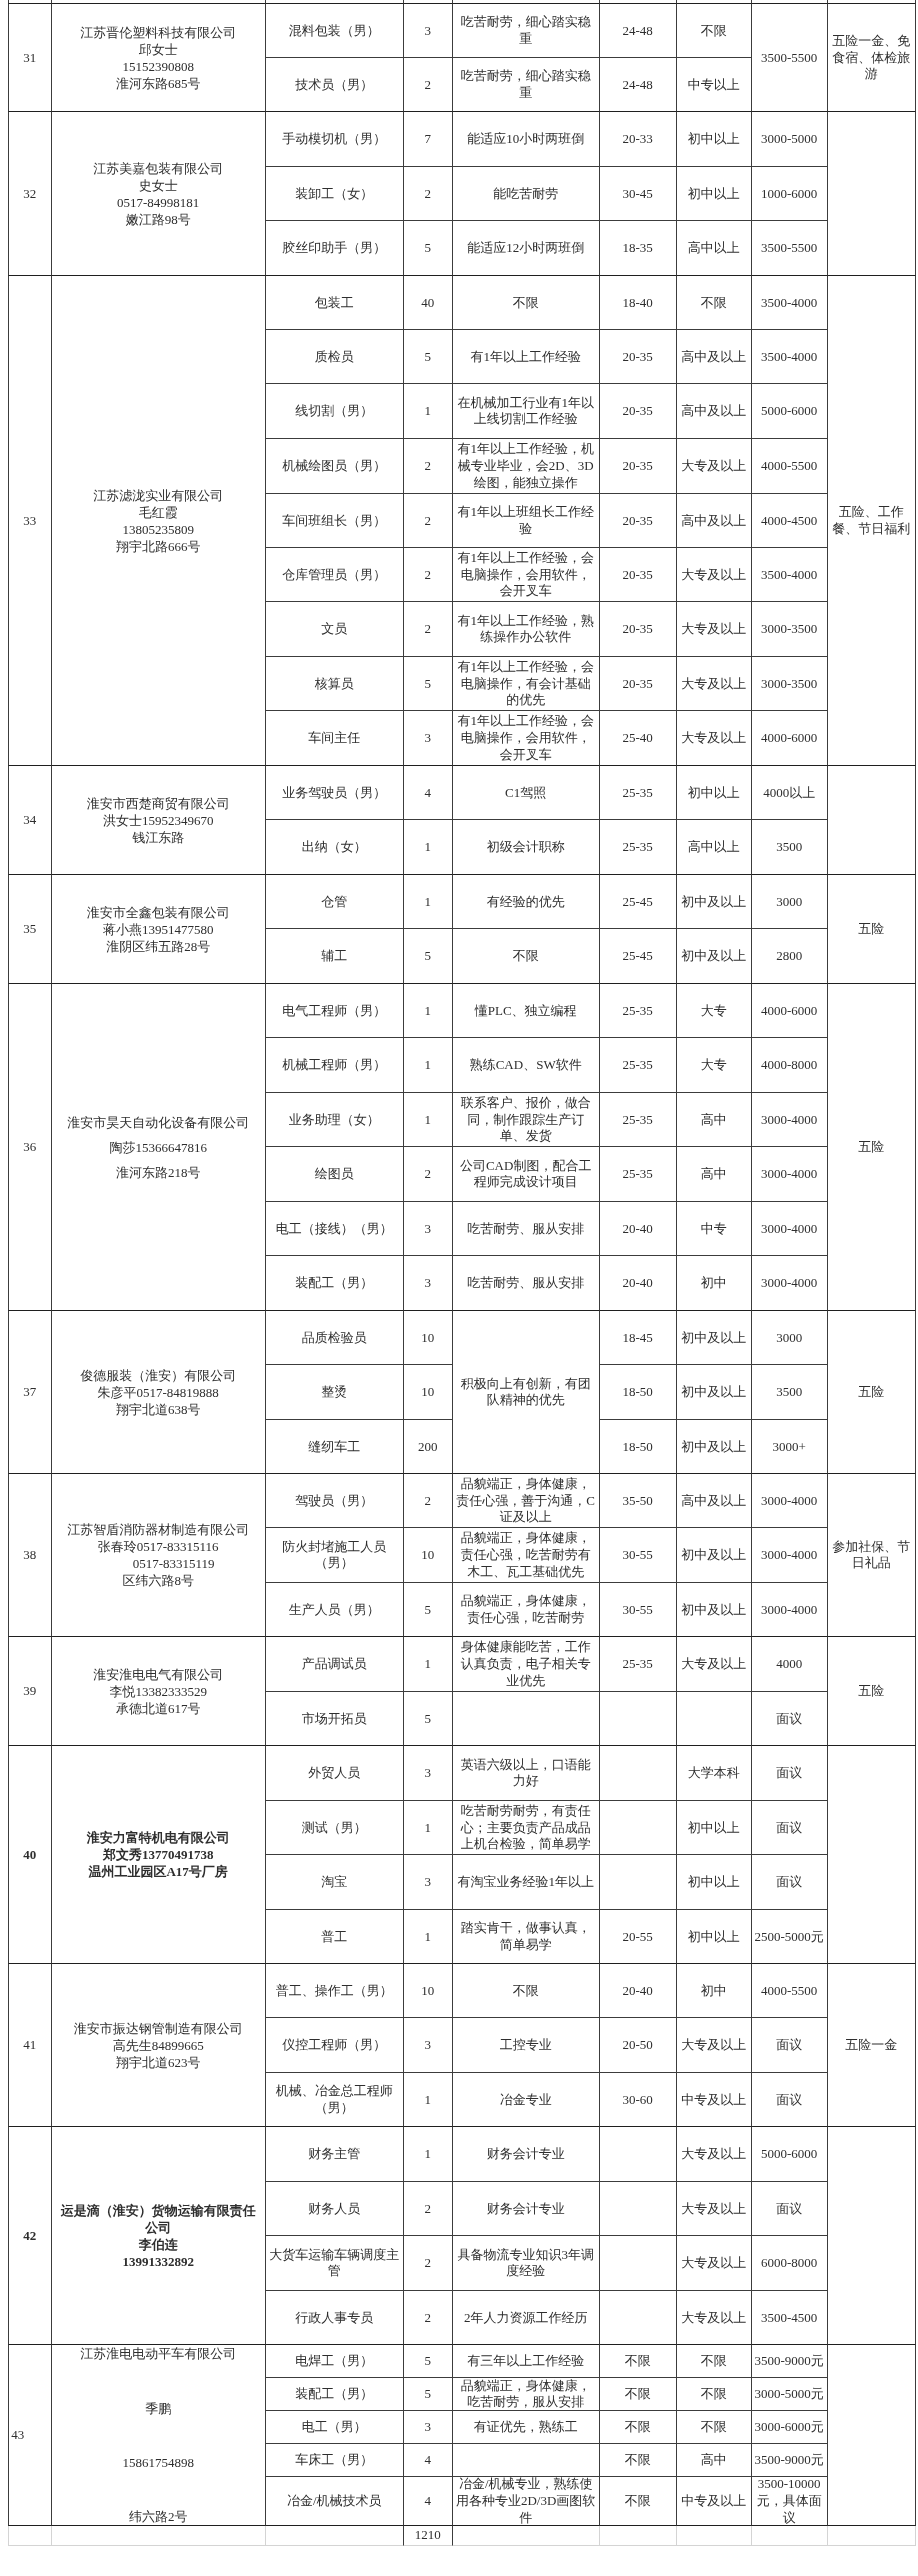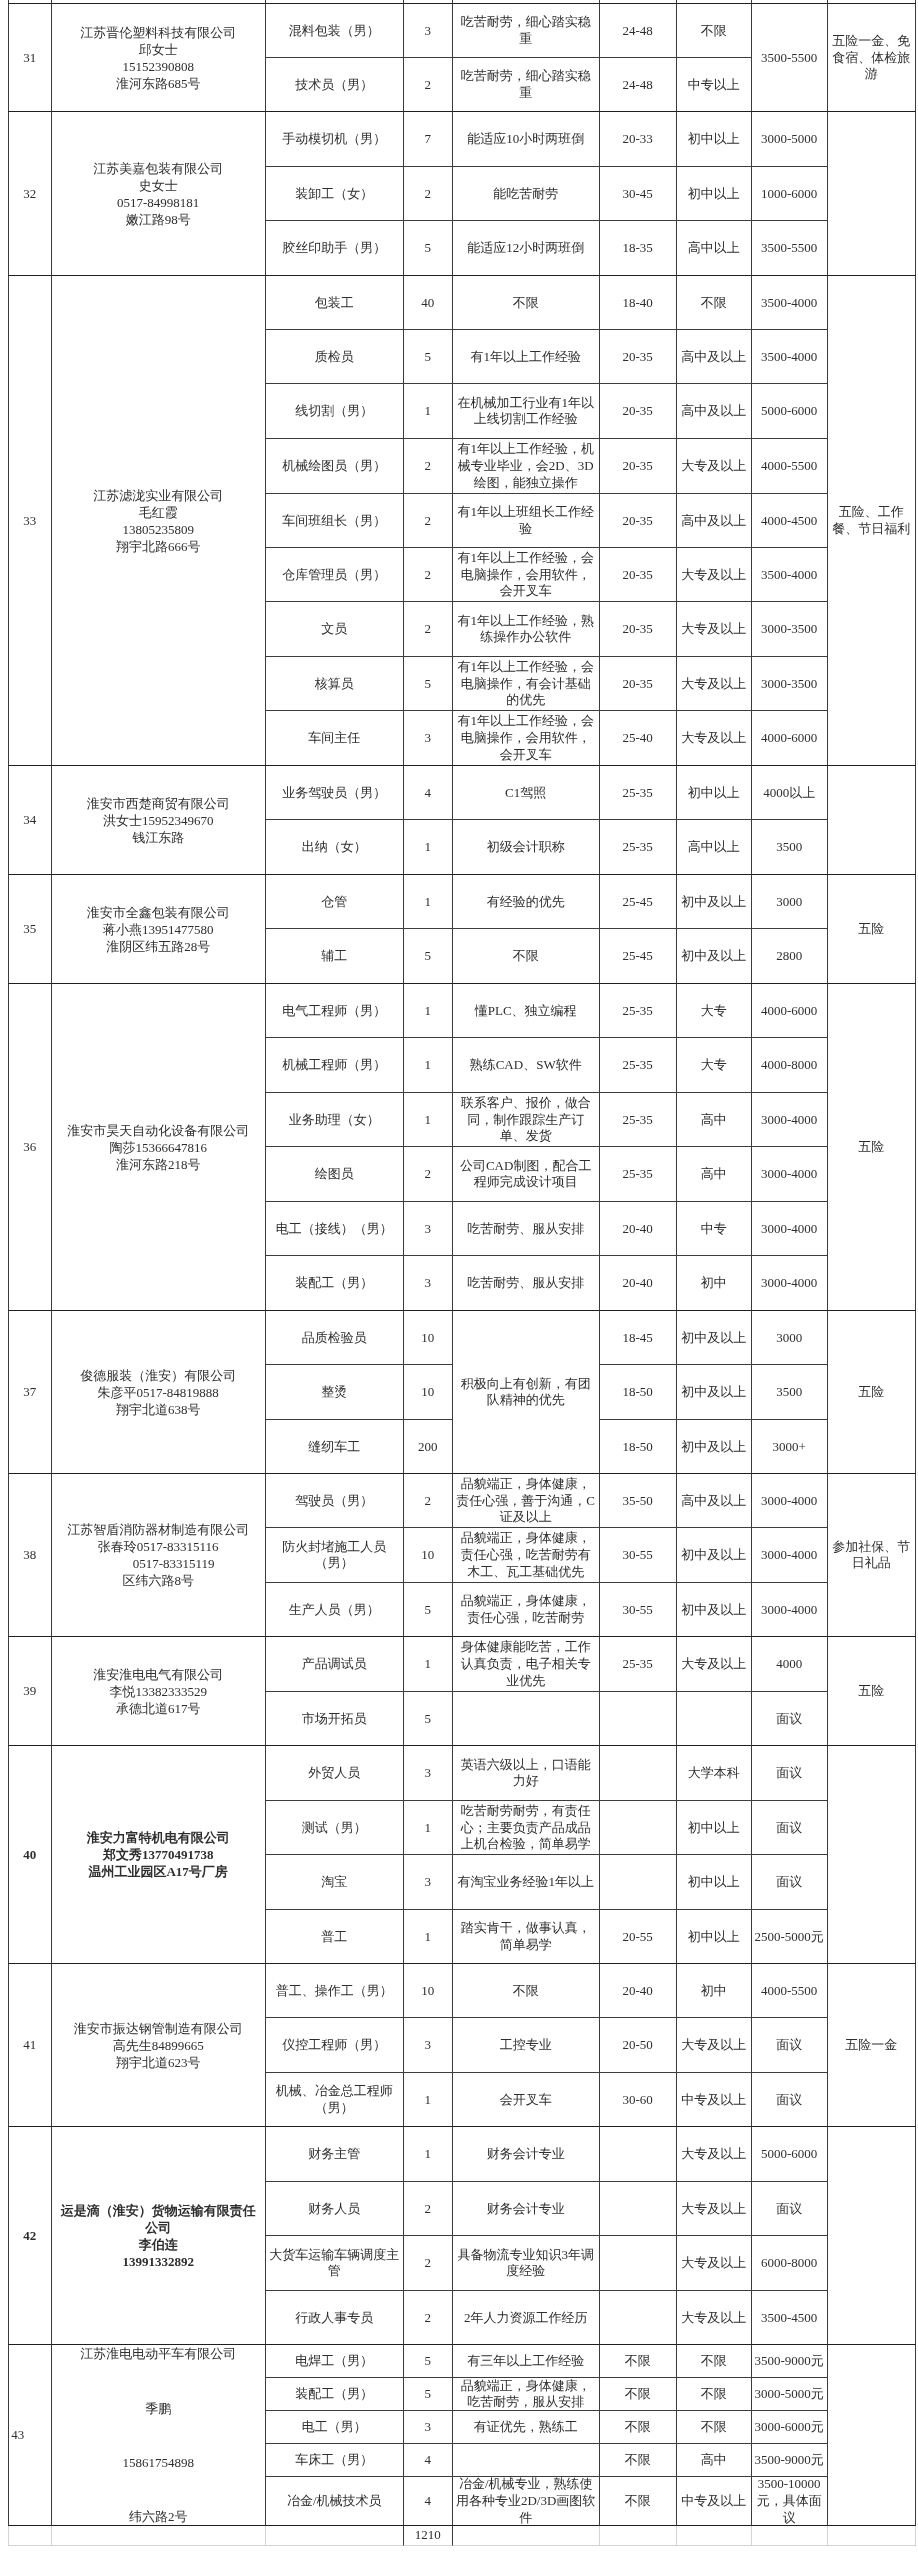--- a/index.html
+++ b/index.html
@@ -39,21 +39,21 @@
     font-size: 13px; line-height: 16.6px;
     padding: 0 2.6px;
     overflow: visible;
   }
   .c.first { border-left: 0.9px solid #3c3c3c; }
   .c.end { border-bottom: 1.7px solid #1f1f1f; }
   .s2 { grid-row: span 2; }
   .s3 { grid-row: span 3; }
   .s4 { grid-row: span 4; font-weight: bold; }
   .s5 { grid-row: span 5; justify-content: space-between; }
-  .s6 { grid-row: span 6; }
+  .s6 { grid-row: span 6; gap: 8px; }
   .s9 { grid-row: span 9; }
   .info { flex-direction: column; }
   .info > div { line-height: 17px; white-space: nowrap; }
   .info > div.wrap { white-space: normal; }
   .info > div.shift { padding-left: 31px; }
   .stub { border-bottom: 1.7px solid #1f1f1f; }
   .tot { border-right: 0.9px solid #d4d4d4; border-bottom: 0.9px solid #d4d4d4; }
   .tot.first { border-left: 0.9px solid #d4d4d4; }
   .tot.dark { border-right: 0.9px solid #3c3c3c; }
 </style>
@@ -483,21 +483,21 @@
       <div class="c">仪控工程师（男）</div>
       <div class="c">3</div>
       <div class="c">工控专业</div>
       <div class="c">20-50</div>
       <div class="c">大专及以上</div>
       <div class="c">面议</div>
     </div>
     <div class="pr">
       <div class="c end">机械、冶金总工程师（男）</div>
       <div class="c end">1</div>
-      <div class="c end">会开叉车</div>
+      <div class="c end">冶金专业</div>
       <div class="c end">30-60</div>
       <div class="c end">中专及以上</div>
       <div class="c end">面议</div>
     </div>
   </div>
 
   <div class="co">
     <div class="c first end s4">42</div>
     <div class="c info end s4">
       <div class="wrap">运是滴（淮安）货物运输有限责任公司</div>

